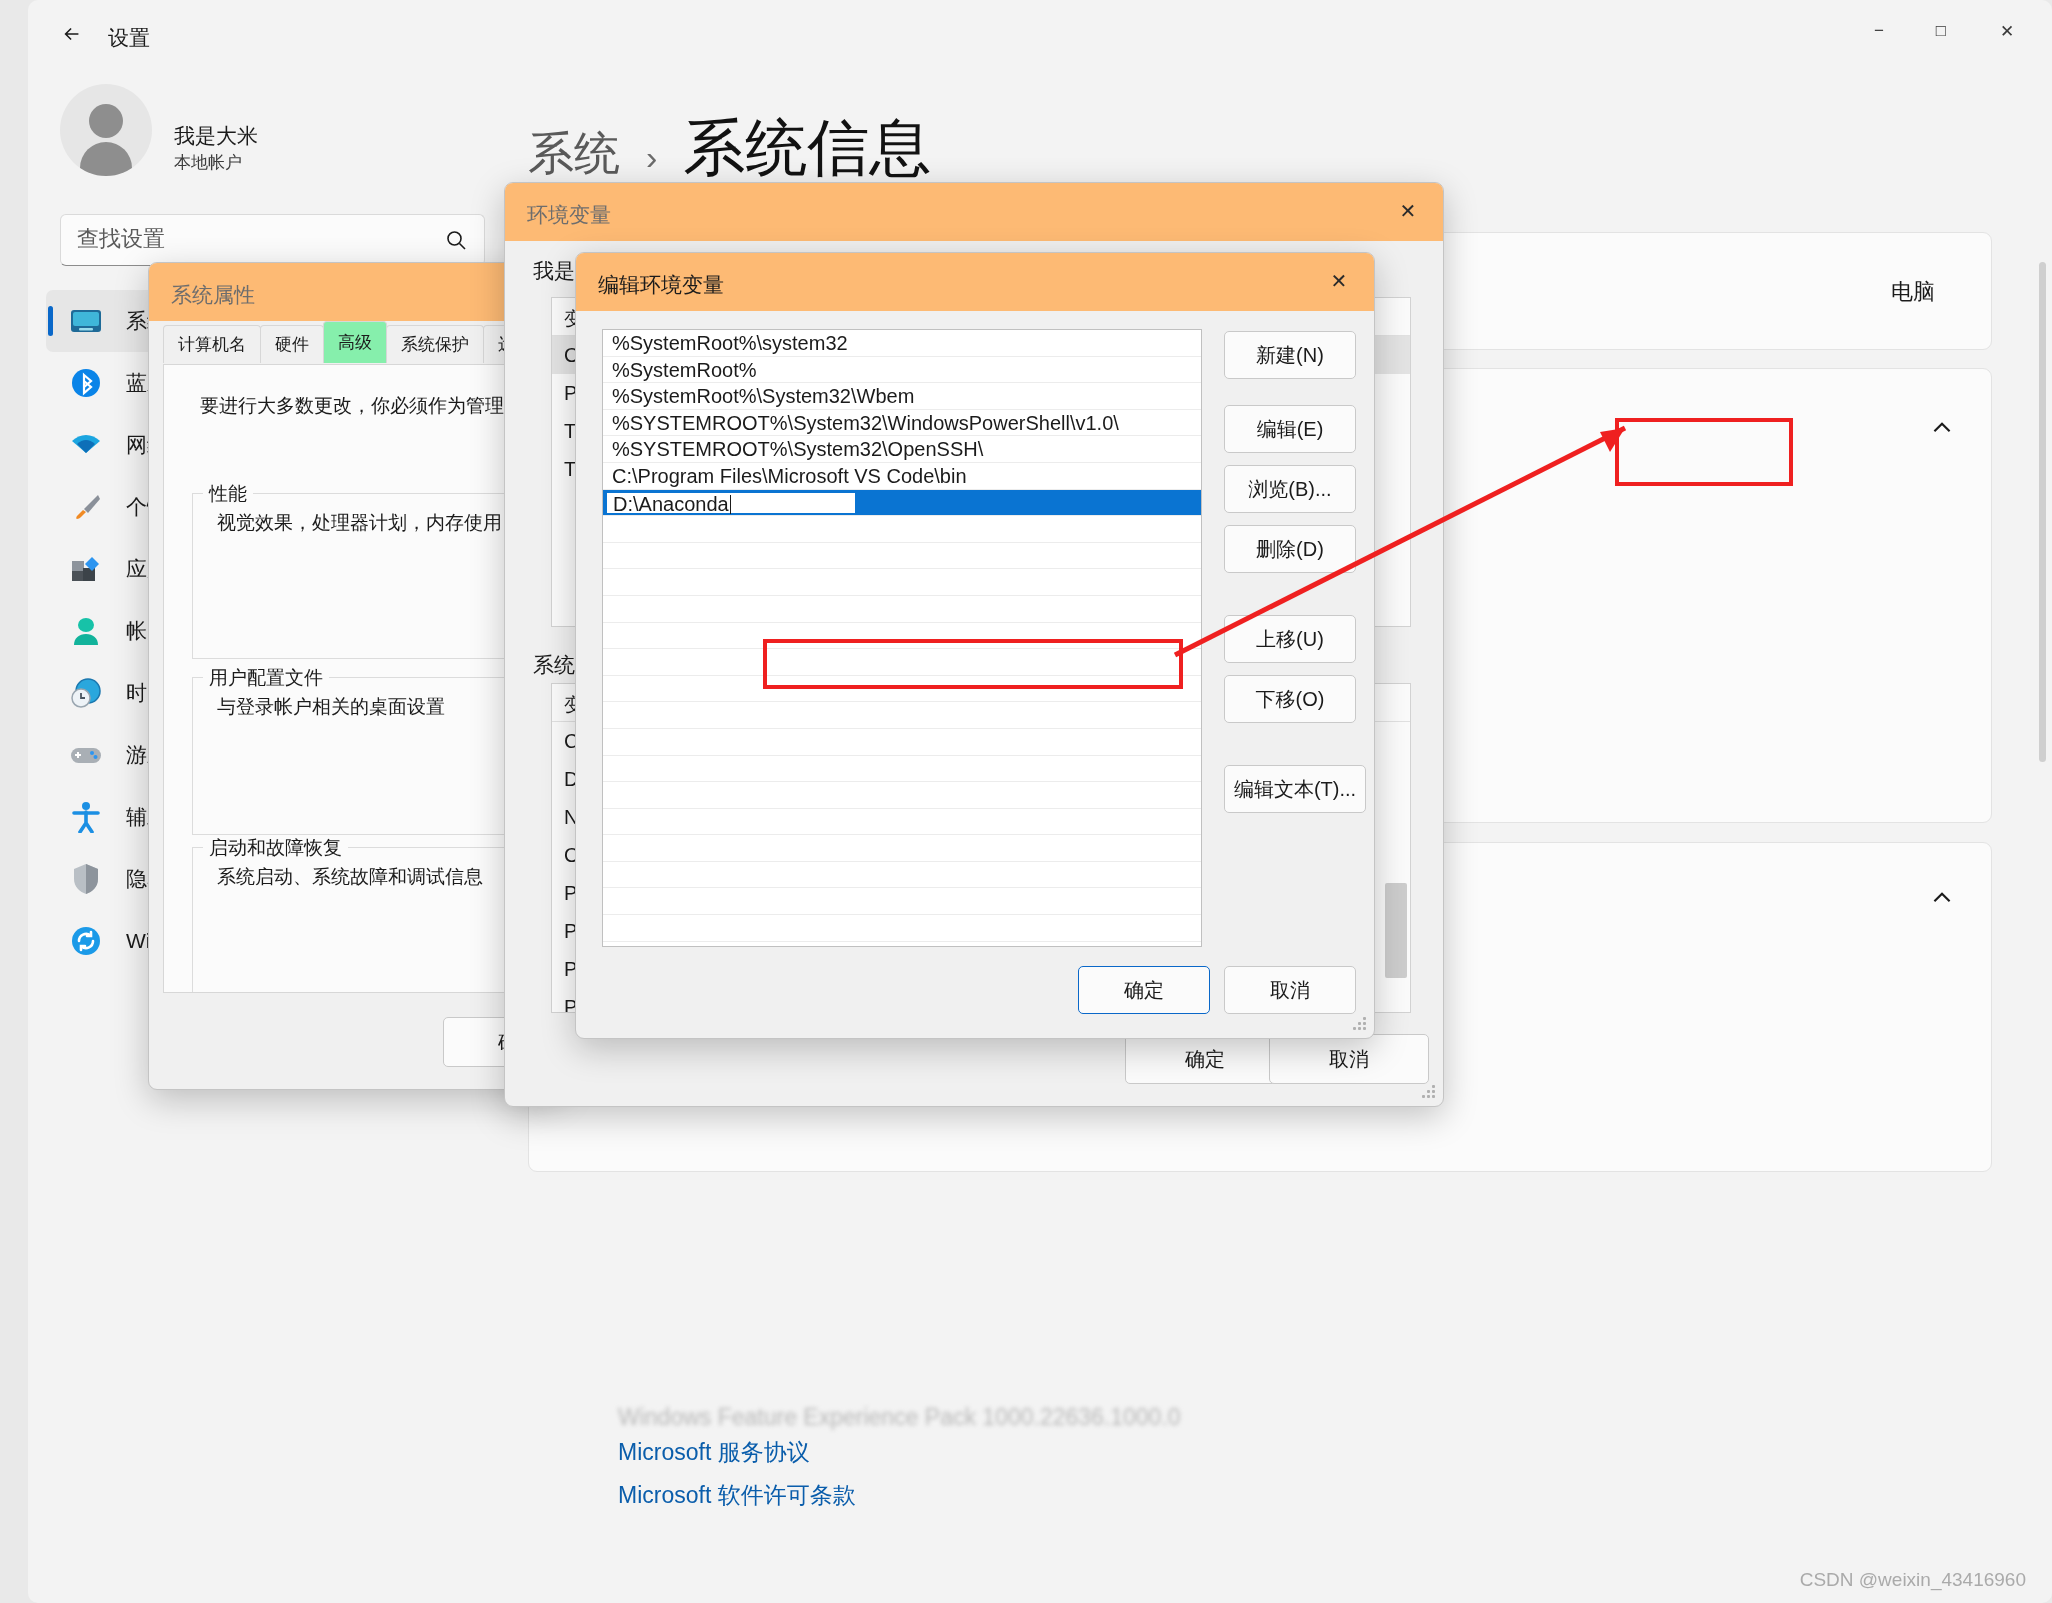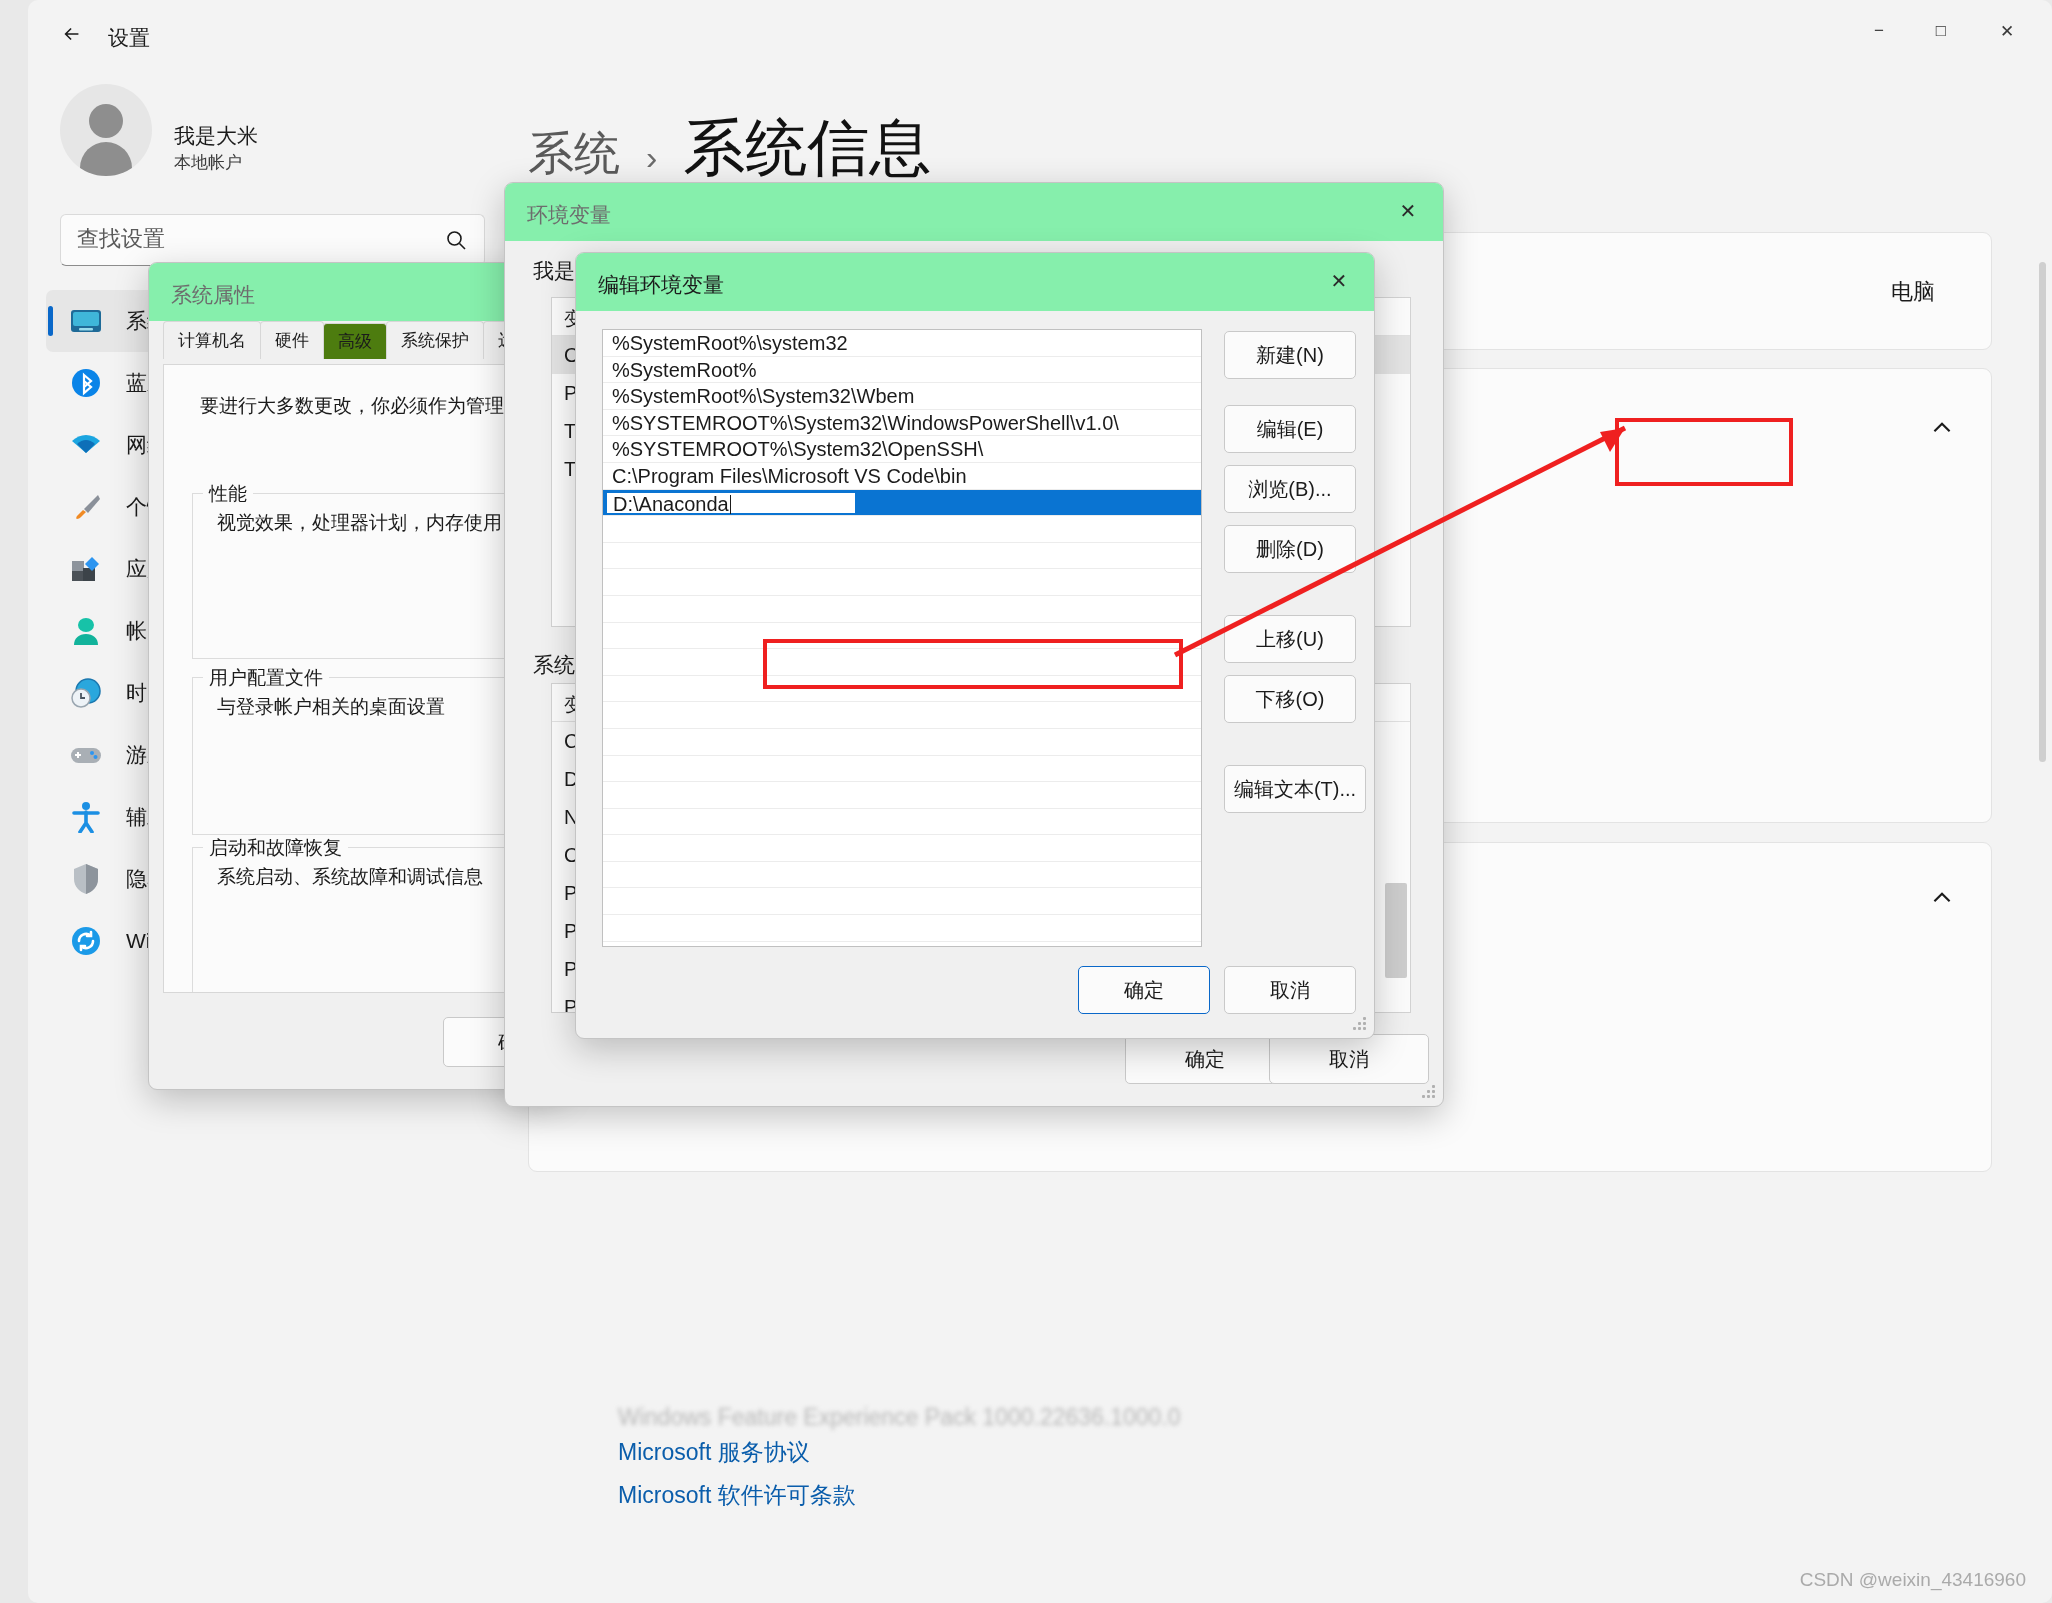--- a/index.html
+++ b/index.html
@@ -71,36 +71,36 @@
   .links a{ display:block; font-size:23px; color:#0a5dab; text-decoration:none;
             margin-bottom:12px; cursor:pointer; }
   .blurline{ position:absolute; left:120px; bottom:172px; font-size:23px;
              color:#b9b9b9; filter:blur(2.2px); white-space:nowrap; }
   .scrollbar{ position:absolute; right:6px; top:200px; width:7px; height:500px;
               background:#cfcfcf; border-radius:4px; }
 
   
   .w32{ position:absolute; background:#f0f0f0; border:1px solid #c4c4c4;
         border-radius:9px; box-shadow:0 10px 34px rgba(0,0,0,.22); overflow:hidden; }
-  .w32 .bar{ position:relative; height:58px; background:#86efac; }
+  .w32 .bar{ position:relative; height:58px; background:#fdba74; }
   .w32 .bar .t{ position:absolute; left:22px; top:18px; font-size:21px; color:#6d6d6d; }
   .w32 .bar .x{ position:absolute; right:10px; top:6px; width:50px; height:44px;
                 display:flex; align-items:center; justify-content:center;
                 font-size:20px; color:#2b2b2b; cursor:pointer; }
   .grip{ position:absolute; right:6px; bottom:5px; width:16px; height:16px; }
   .grip i{ position:absolute; width:3px; height:3px; background:#b0b0b0; border-radius:1px; }
 
   
   #sysprops{ left:148px; top:262px; width:414px; height:828px; }
   .tabs{ position:absolute; left:14px; top:58px; display:flex; align-items:flex-end; }
   .tab{ height:38px; padding:0 14px; display:flex; align-items:center;
         font-size:17px; color:#1b1b1b; background:#f0f0f0;
         border:1px solid #d7d7d7; border-bottom:0; border-radius:4px 4px 0 0;
         margin-right:-1px; cursor:pointer; }
-  .tab.active{ background:#4d7c0f; height:36px; font-weight:400; }
+  .tab.active{ background:#86efac; height:42px; font-weight:400; }
   .tabpanel{ position:absolute; left:14px; top:101px; right:14px; bottom:96px;
              background:#fbfbfb; border:1px solid #d7d7d7; overflow:hidden; }
   .tp-intro{ position:absolute; left:36px; top:28px; right:16px;
              font-size:19px; color:#1b1b1b; white-space:nowrap; }
   .group{ position:absolute; left:28px; right:16px; border:1px solid #dcdcdc; }
   .group .gt{ position:absolute; left:10px; top:-13px; background:#fbfbfb;
               padding:0 6px; font-size:19px; color:#1b1b1b; white-space:nowrap; }
   .group .gd{ position:absolute; left:24px; top:16px; font-size:19px;
               color:#1b1b1b; white-space:nowrap; }
   .sp-ok{ position:absolute; left:294px; bottom:22px; width:150px; height:50px;

